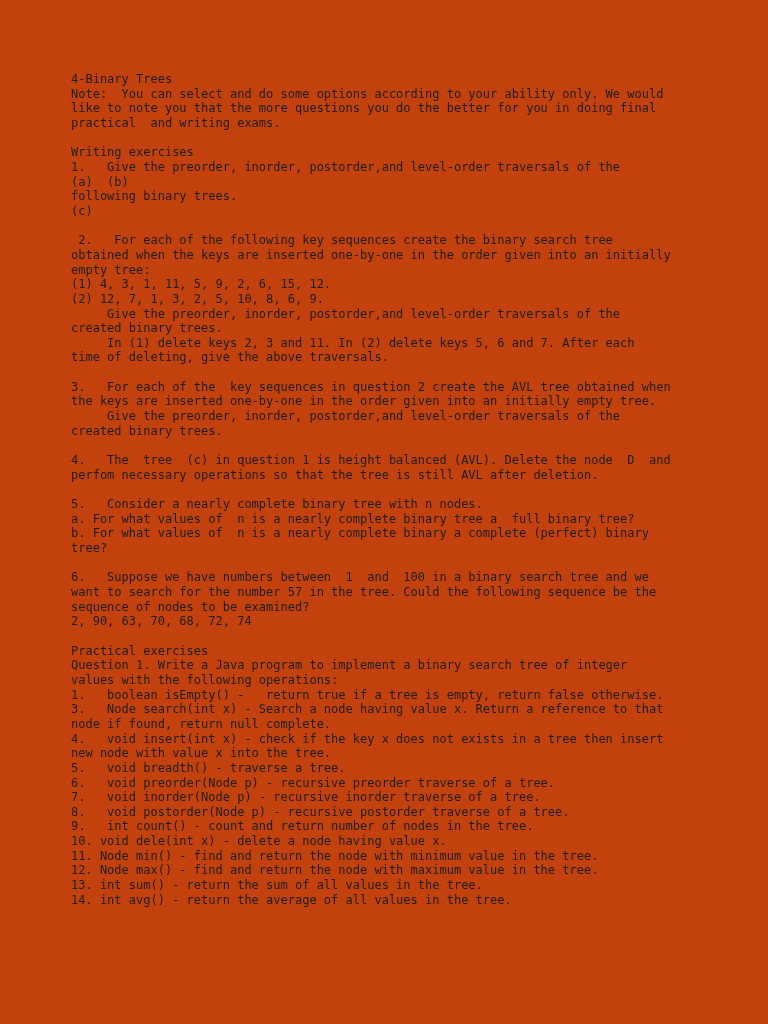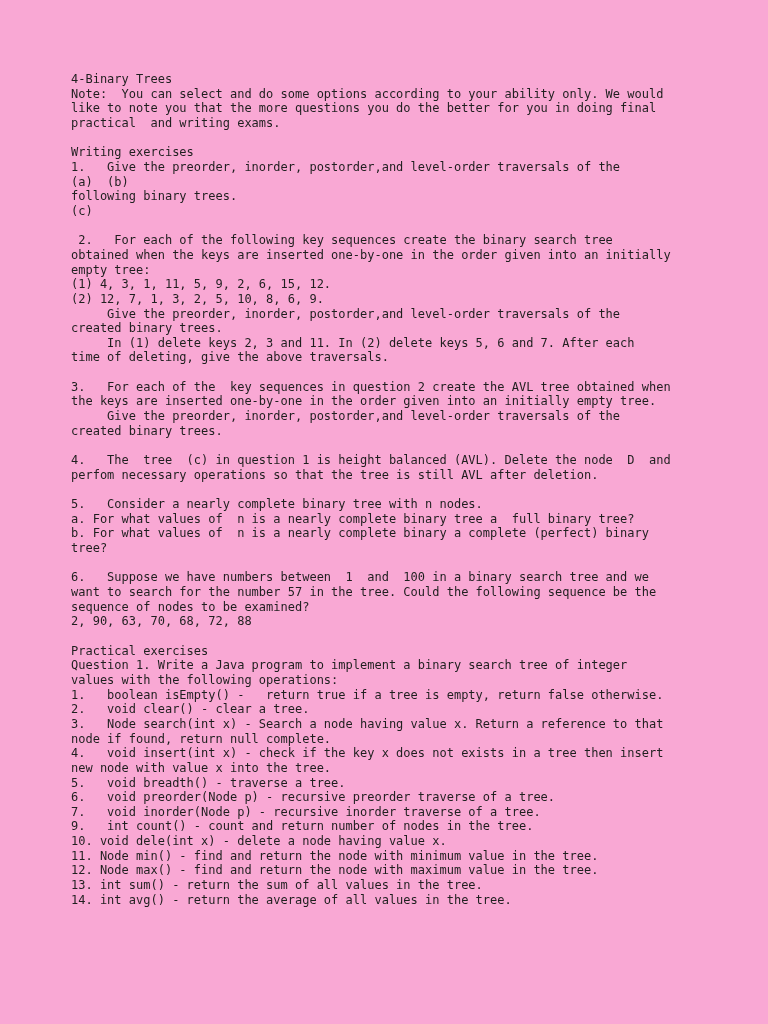--- a/index.html
+++ b/index.html
@@ -6,21 +6,21 @@
   html, body {
     width: 768px;
     height: 1024px;
     overflow: hidden;
     background: #ffffff;
   }
   .page {
     position: relative;
     width: 768px;
     height: 1024px;
-    background: #f9a8d4;
+    background: #c2410c;
   }
   .doc {
     position: absolute;
     left: 71px;
     top: 72px;
     width: 640px;
     font-family: "DejaVu Sans Mono", "Liberation Mono", monospace;
     font-size: 12px;
     line-height: 14.66px;
     color: #1f1f1f;
@@ -65,34 +65,34 @@
       <div class="line">perfom necessary operations so that the tree is still AVL after deletion.</div>
       <div class="line"></div>
       <div class="line">5.   Consider a nearly complete binary tree with n nodes.</div>
       <div class="line">a. For what values of  n is a nearly complete binary tree a  full binary tree?</div>
       <div class="line">b. For what values of  n is a nearly complete binary a complete (perfect) binary</div>
       <div class="line">tree?</div>
       <div class="line"></div>
       <div class="line">6.   Suppose we have numbers between  1  and  100 in a binary search tree and we</div>
       <div class="line">want to search for the number 57 in the tree. Could the following sequence be the</div>
       <div class="line">sequence of nodes to be examined?</div>
-      <div class="line">2, 90, 63, 70, 68, 72, 88</div>
+      <div class="line">2, 90, 63, 70, 68, 72, 74</div>
       <div class="line"></div>
       <div class="line">Practical exercises</div>
       <div class="line">Question 1. Write a Java program to implement a binary search tree of integer</div>
       <div class="line">values with the following operations:</div>
       <div class="line">1.   boolean isEmpty() -   return true if a tree is empty, return false otherwise.</div>
-      <div class="line">2.   void clear() - clear a tree.</div>
       <div class="line">3.   Node search(int x) - Search a node having value x. Return a reference to that</div>
       <div class="line">node if found, return null complete.</div>
       <div class="line">4.   void insert(int x) - check if the key x does not exists in a tree then insert</div>
       <div class="line">new node with value x into the tree.</div>
       <div class="line">5.   void breadth() - traverse a tree.</div>
       <div class="line">6.   void preorder(Node p) - recursive preorder traverse of a tree.</div>
       <div class="line">7.   void inorder(Node p) - recursive inorder traverse of a tree.</div>
+      <div class="line">8.   void postorder(Node p) - recursive postorder traverse of a tree.</div>
       <div class="line">9.   int count() - count and return number of nodes in the tree.</div>
       <div class="line">10. void dele(int x) - delete a node having value x.</div>
       <div class="line">11. Node min() - find and return the node with minimum value in the tree.</div>
       <div class="line">12. Node max() - find and return the node with maximum value in the tree.</div>
       <div class="line">13. int sum() - return the sum of all values in the tree.</div>
       <div class="line">14. int avg() - return the average of all values in the tree.</div>
     </div>
 </div>
 
 </body></html>

